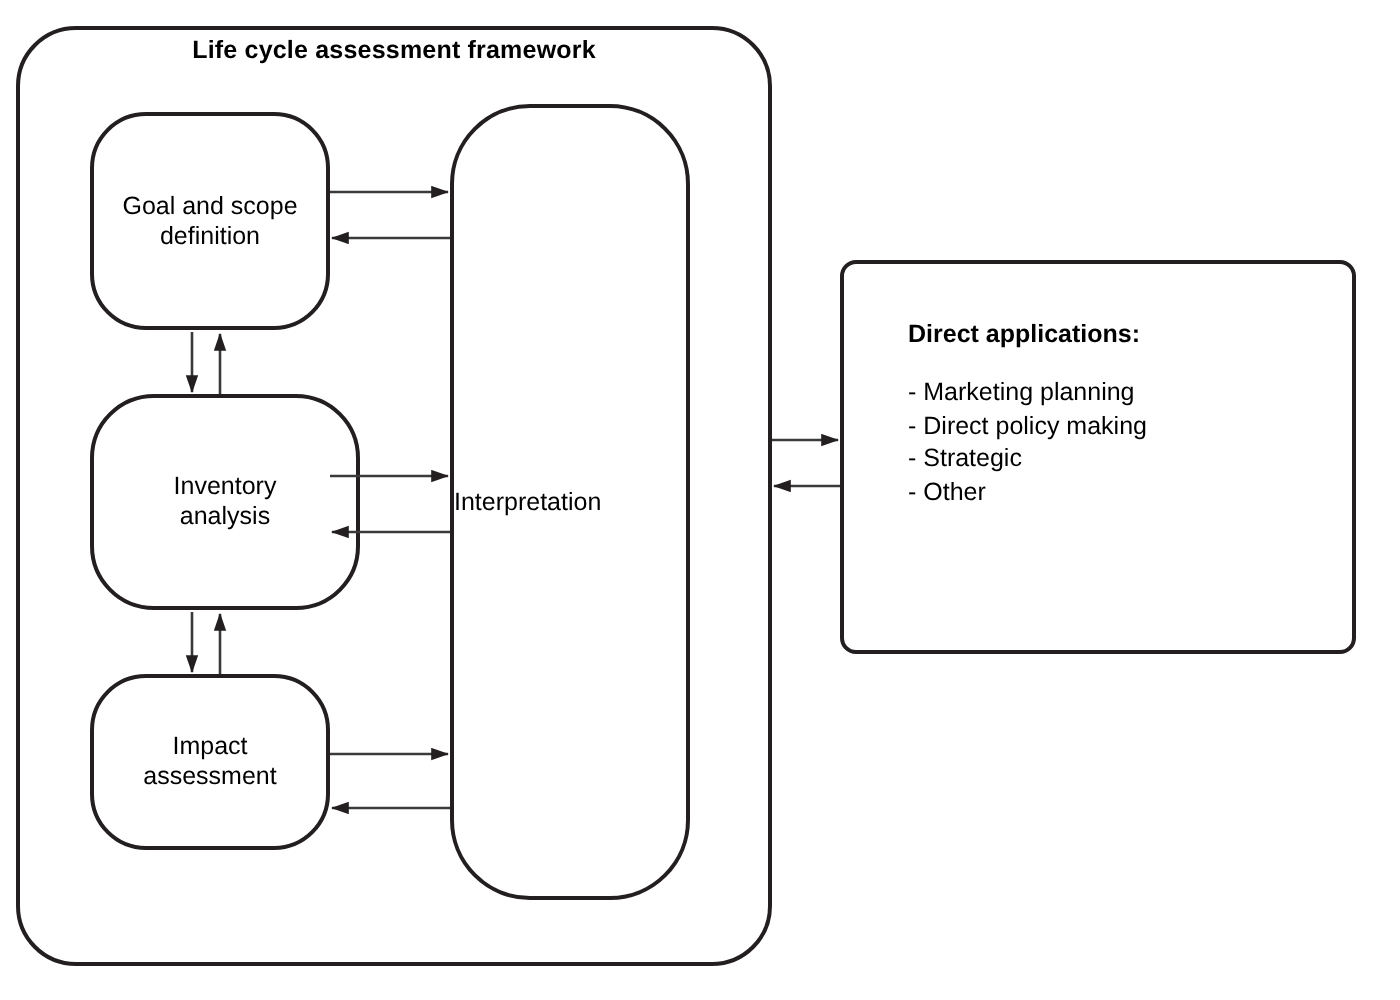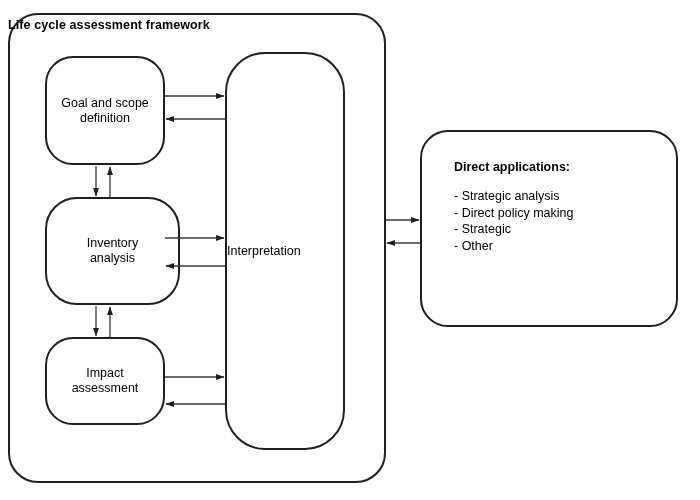--- a/index.html
+++ b/index.html
@@ -13,21 +13,21 @@
   svg#wires{position:absolute;left:0;top:0;width:700px;height:500px;}
 
   .box{position:absolute;box-sizing:border-box;background:transparent;}
 
   .framework{
     left:8px;top:13px;width:378px;height:470px;
     border:2px solid #231f20;border-radius:30px;
   }
   .framework-title{
     position:absolute;left:8px;top:18px;width:378px;
-    text-align:left;font-size:12.5px;font-weight:bold;
+    text-align:center;font-size:12.5px;font-weight:bold;
     letter-spacing:.1px;
   }
 
   .stage-box{
     border:2px solid #231f20;border-radius:28px;
     display:flex;align-items:center;justify-content:center;
     text-align:center;font-size:12.5px;line-height:15px;
   }
   .goal{left:45px;top:56px;width:120px;height:109px;border-radius:28px;}
   .inventory{left:45px;top:197px;width:135px;height:108px;border-radius:32px;}
@@ -35,21 +35,21 @@
 
   .interpretation{
     left:225px;top:52px;width:120px;height:398px;
     border:2px solid #231f20;border-radius:40px;
     display:flex;align-items:center;justify-content:flex-start;
     text-align:center;font-size:12.5px;
   }
 
   .applications{
     left:420px;top:130px;width:258px;height:197px;
-    border:2px solid #231f20;border-radius:28px;
+    border:2px solid #231f20;border-radius:8px;
     padding:28px 0 0 32px;
   }
   .apps-title{font-size:12.5px;font-weight:bold;margin-bottom:14px;}
   .apps-list{list-style:none;margin:0;padding:0;}
   .apps-list li{
     font-size:12.5px;line-height:16.5px;
     padding-left:11px;text-indent:-11px;white-space:pre-line;
   }
 </style>
 </head>
@@ -75,21 +75,21 @@
 assessment</span>
   </div>
 
   <div class="box interpretation">
     <span>Interpretation</span>
   </div>
 
   <div class="box applications">
     <div class="apps-title">Direct applications:</div>
     <ul class="apps-list">
-      <li>- Strategic analysis</li>
+      <li>- Marketing planning</li>
       <li>- Direct policy making</li>
       <li>- Strategic</li>
       <li>- Other</li>
     </ul>
   </div>
 
   <svg id="wires" viewBox="0 0 700 500">
     <defs>
       <marker id="ah" markerWidth="9" markerHeight="9" refX="8.4" refY="3.1" orient="auto" markerUnits="userSpaceOnUse">
         <path d="M0,0 L9,3.1 L0,6.2 z" fill="#231f20"></path>

